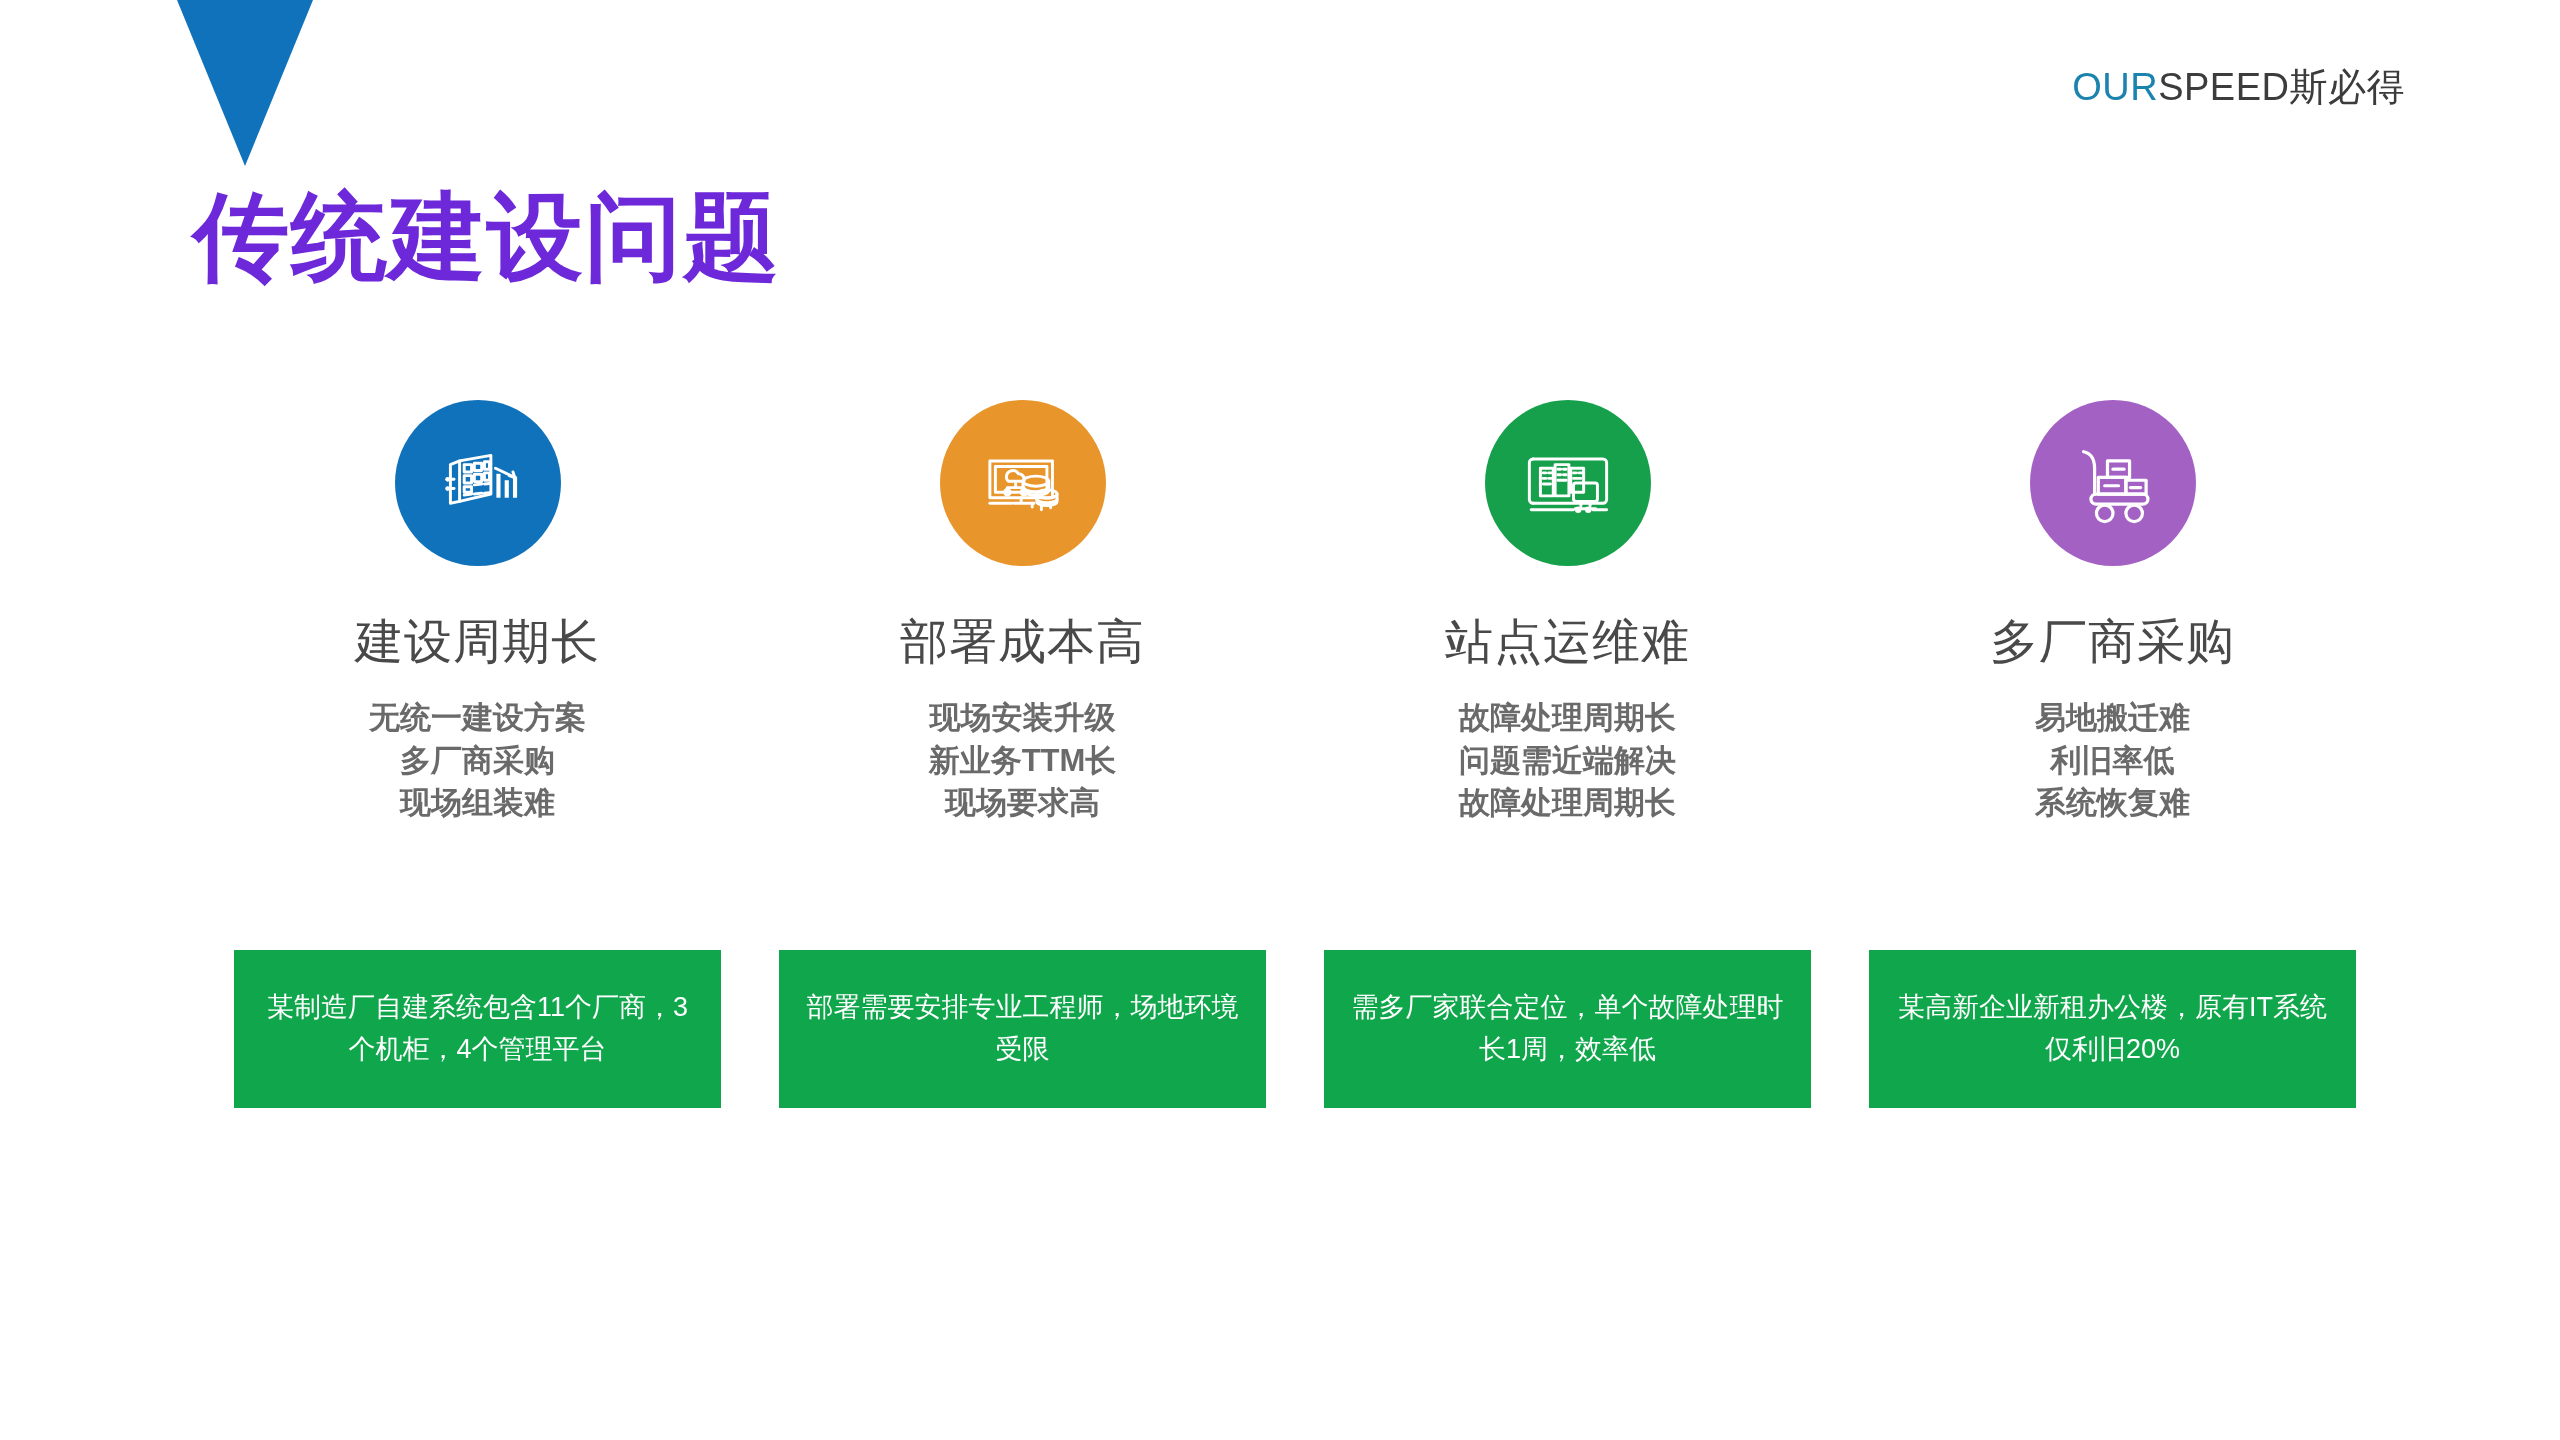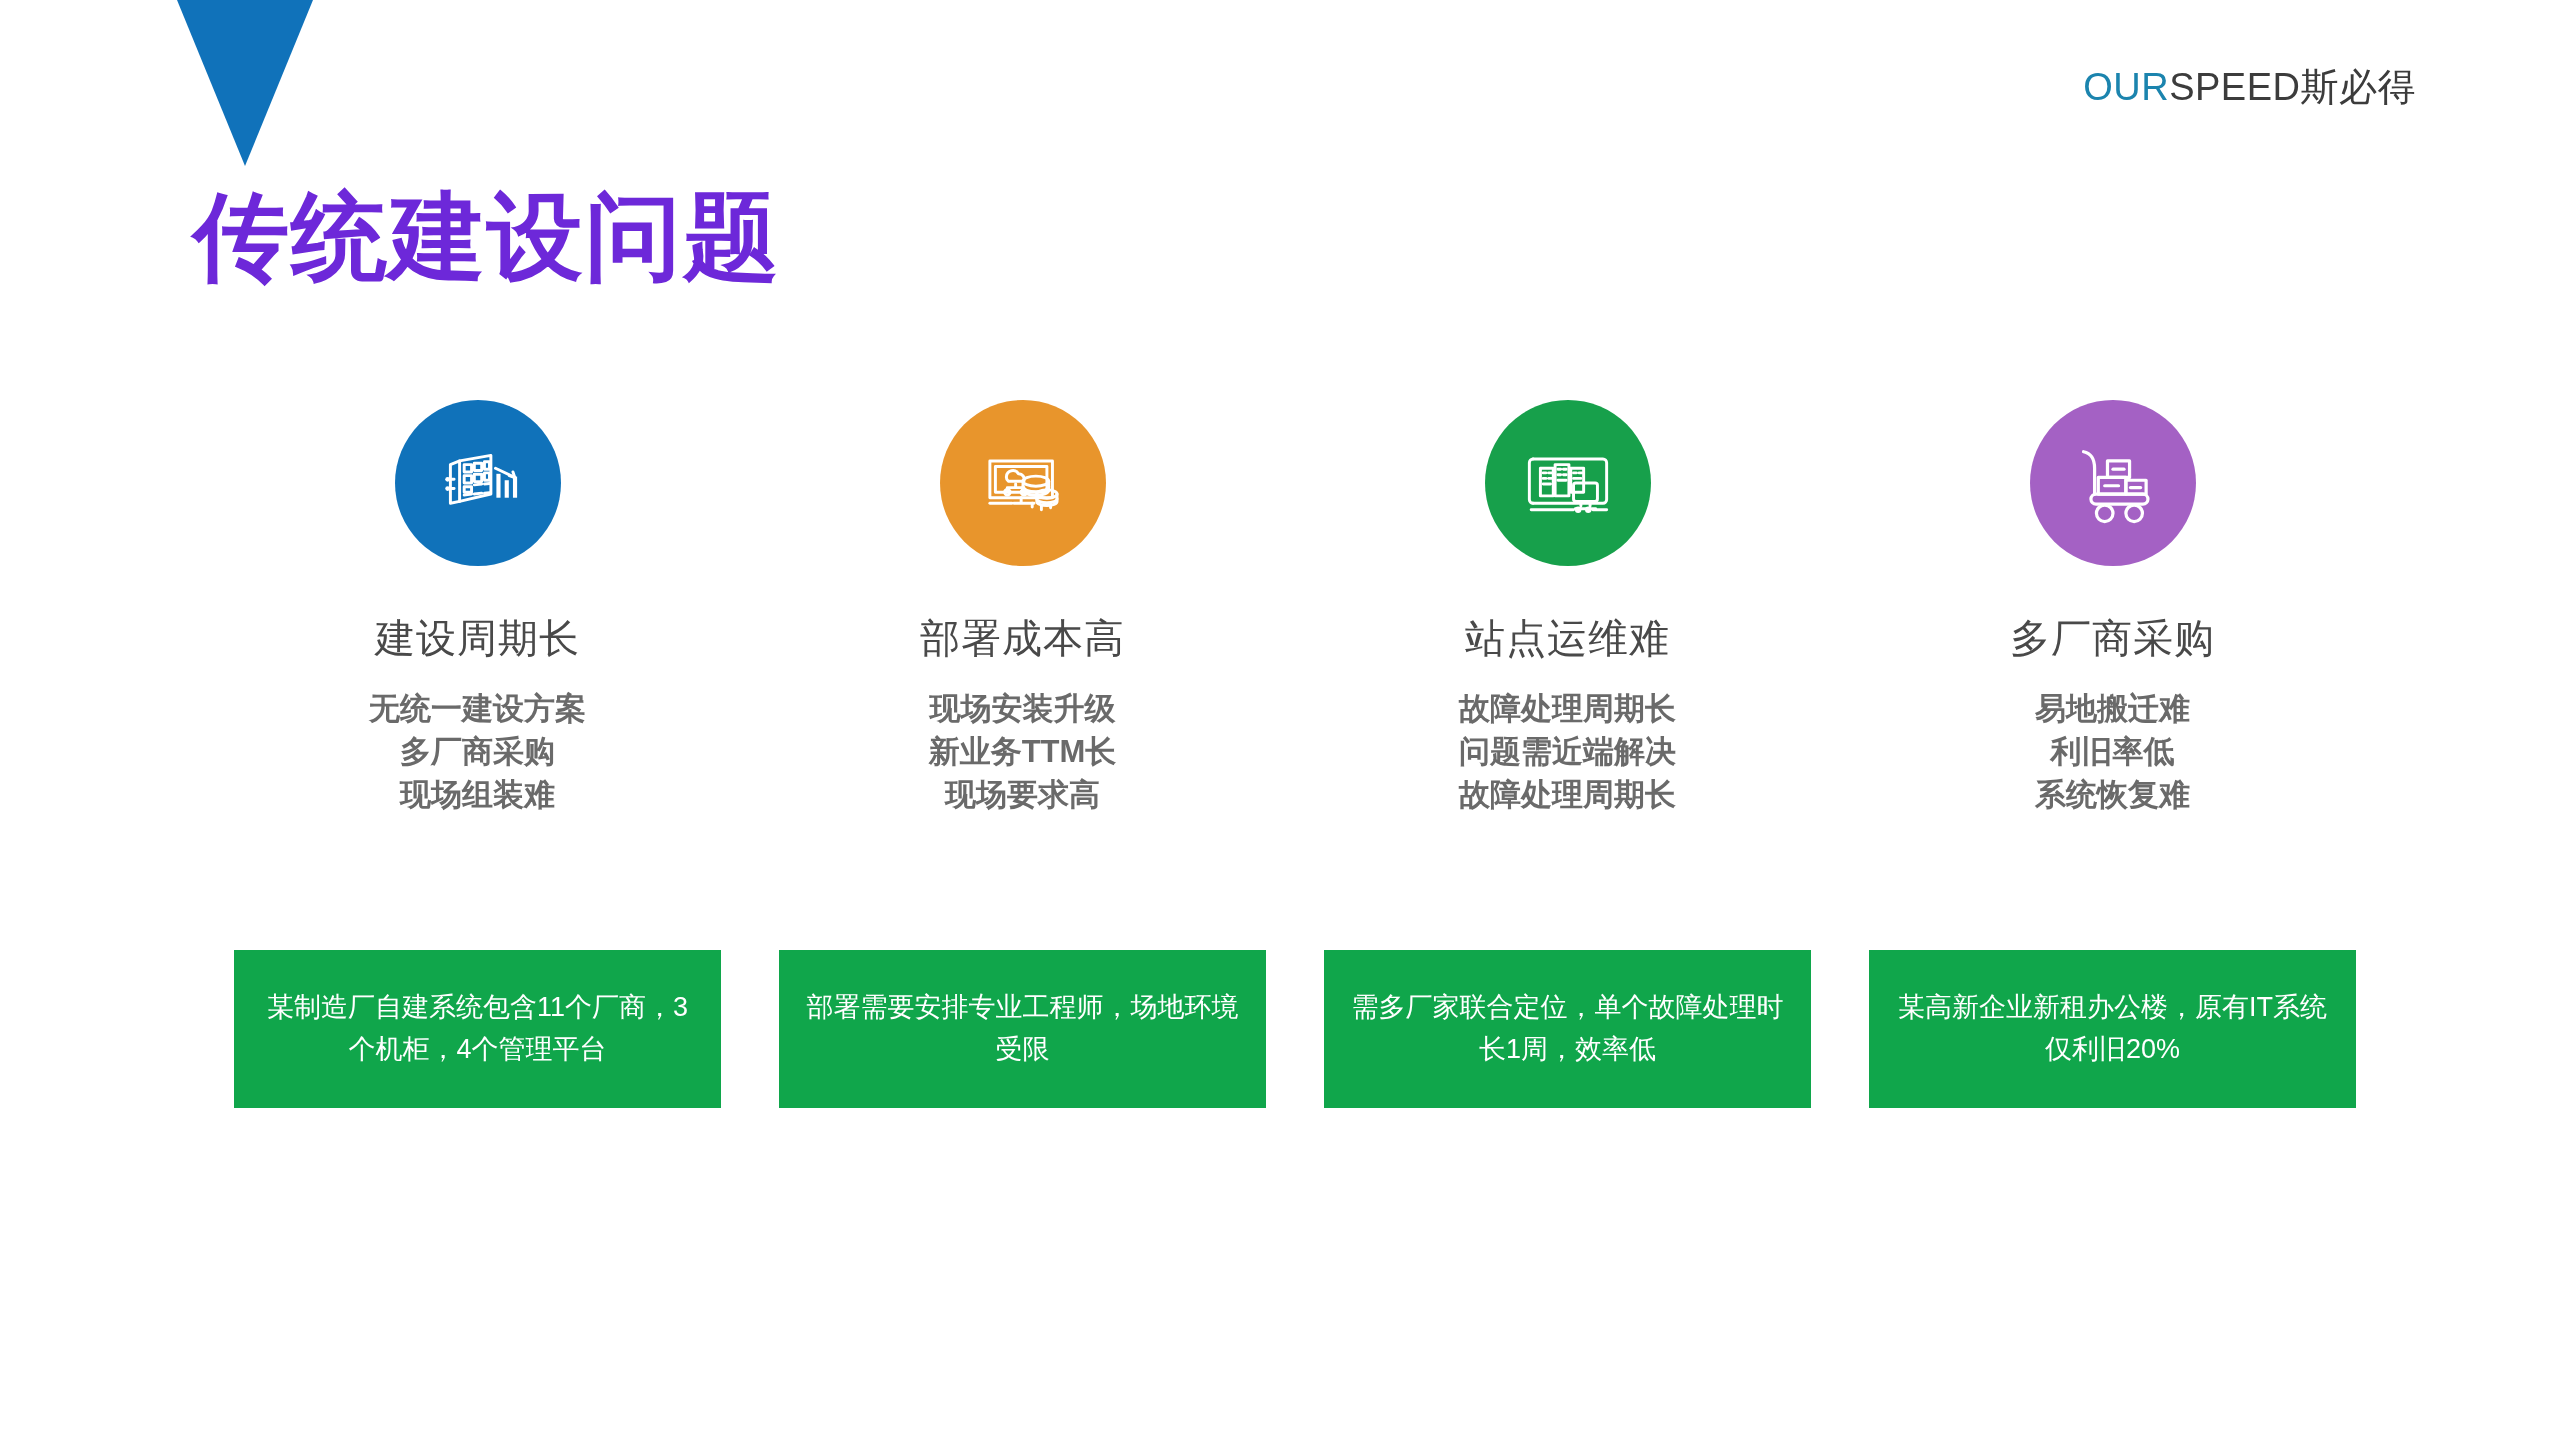--- a/index.html
+++ b/index.html
@@ -23,21 +23,21 @@
     width: 0;
     height: 0;
     border-left: 68px solid transparent;
     border-right: 68px solid transparent;
     border-top: 166px solid #1072BA;
   }
 
   
   .brand-logo {
     position: absolute;
-    right: 144px;
+    right: 155px;
     top: 62px;
     font-size: 38px;
     letter-spacing: 0.5px;
     white-space: nowrap;
     font-weight: 400;
   }
   .brand-our { color: #1B84AE; }
   .brand-rest { color: #3C3C3C; }
 
   
@@ -76,21 +76,21 @@
     border-radius: 50%;
     display: flex;
     align-items: center;
     justify-content: center;
     flex: none;
   }
   .icon-circle svg { display: block; }
 
   .col-heading {
     margin-top: 50px;
-    font-size: 40px;
+    font-size: 48px;
     color: #494949;
     letter-spacing: 1px;
     line-height: 1.1;
     white-space: nowrap;
     text-align: left;
   }
 
   .col-bullets {
     margin-top: 28px;
     text-align: center;

